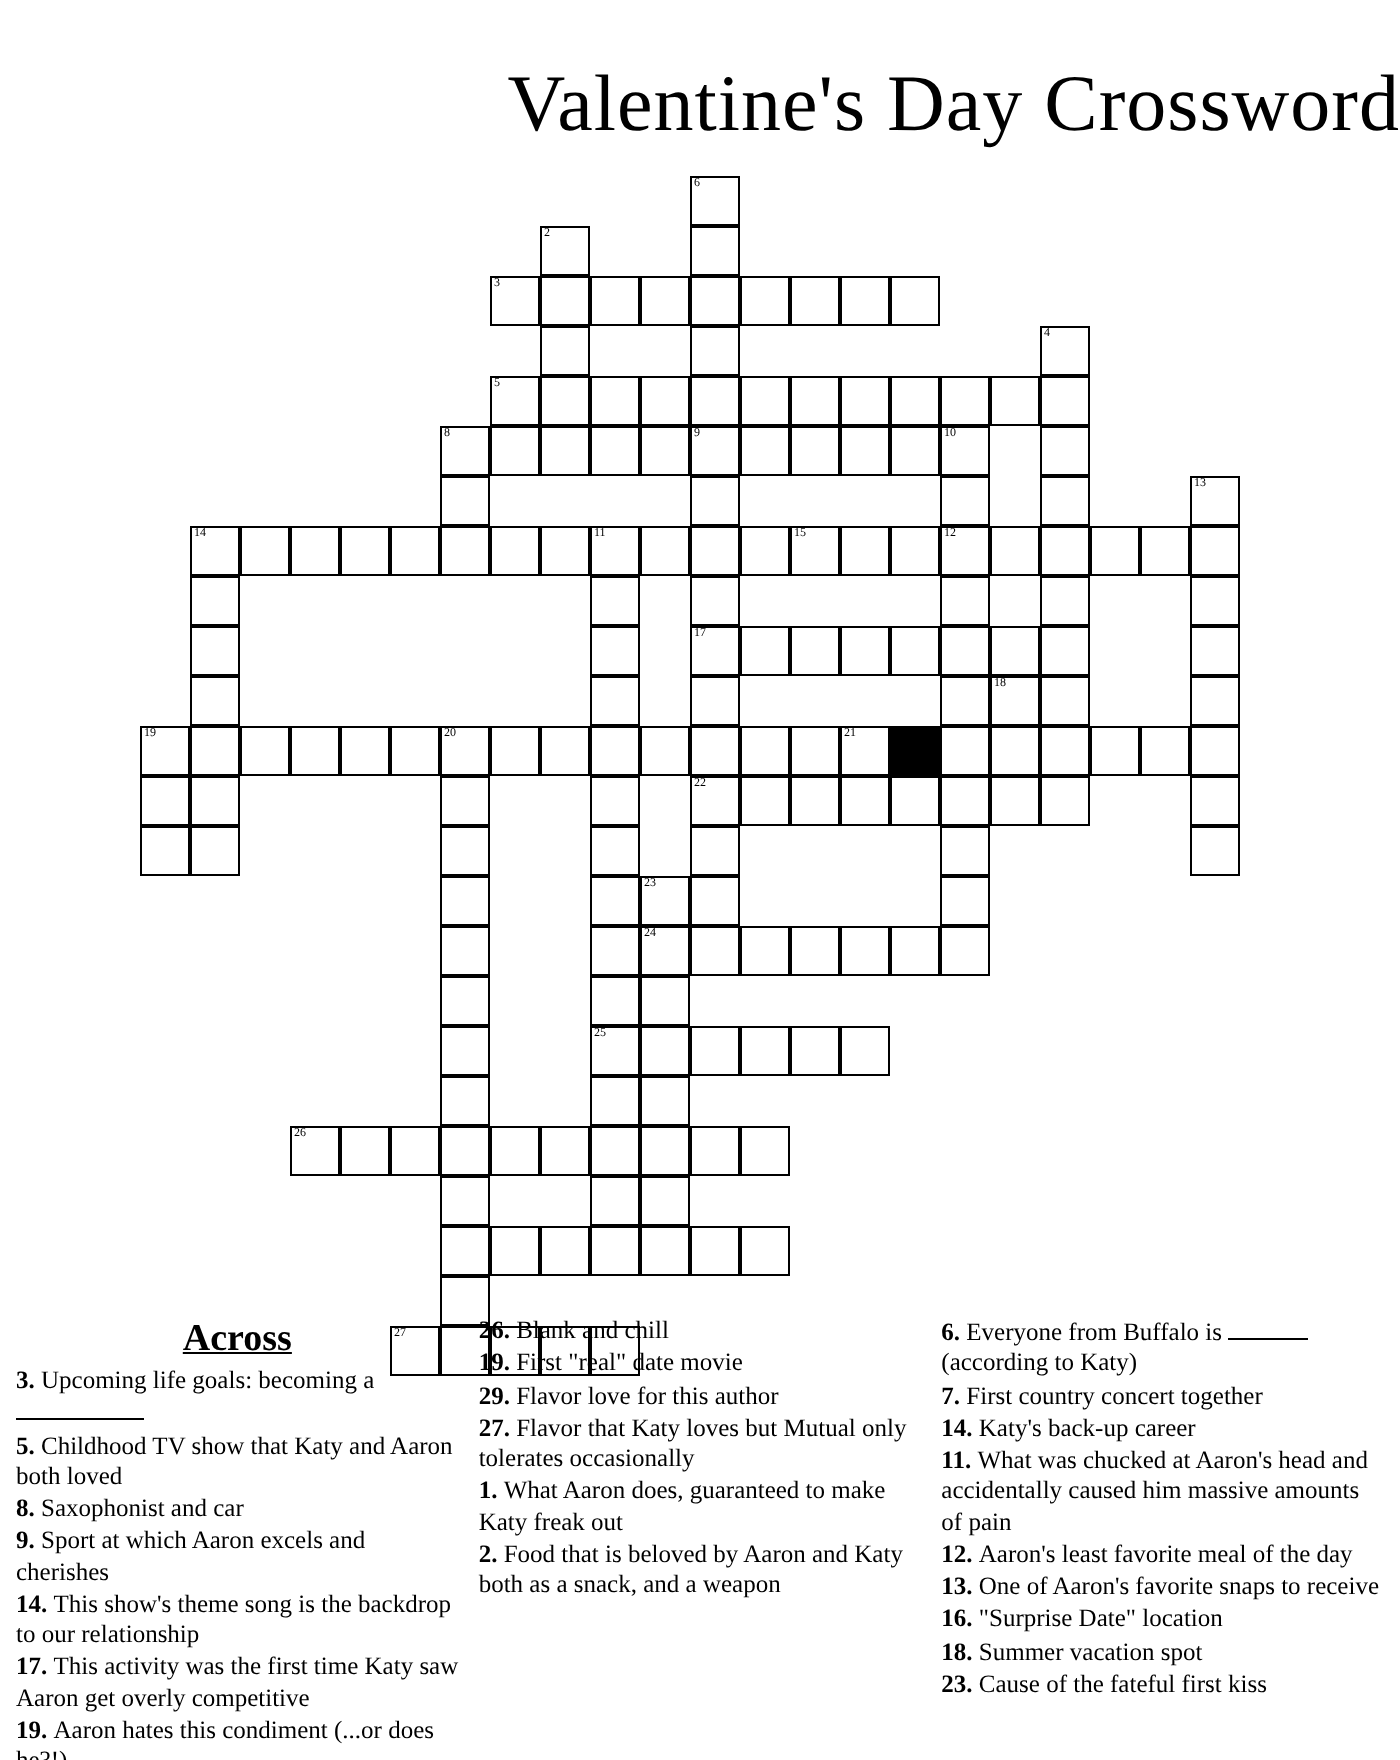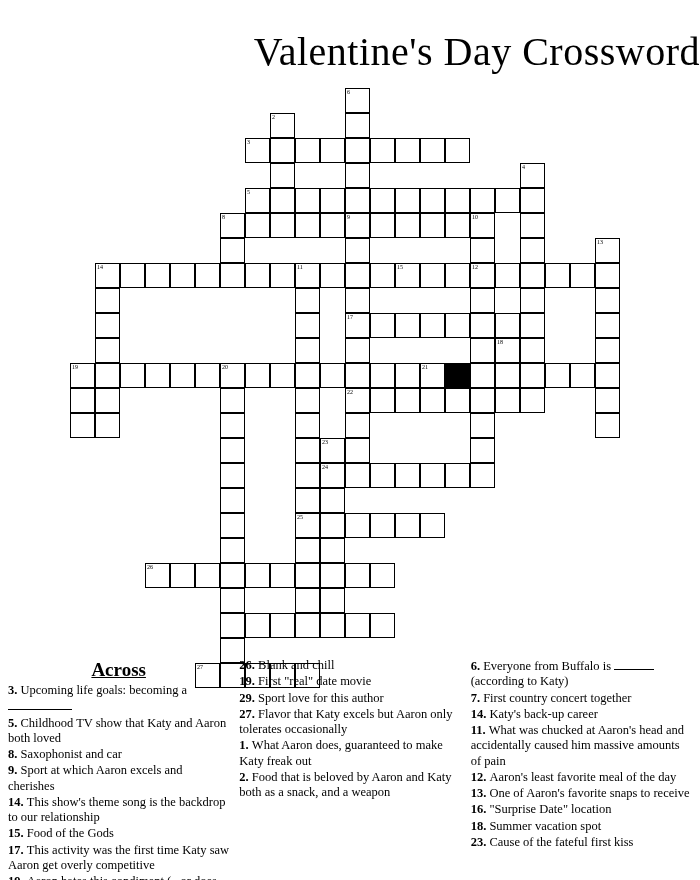--- a/index.html
+++ b/index.html
@@ -335,31 +335,30 @@
 
   <div class="clues">
     <div class="col" id="col1">
       <div class="col-head">Across</div>
       <div id="across-a">
           <div class="clue"><b>3. </b><span>Upcoming life goals: becoming a </span><span class="blank-line"></span><span></span></div>
           <div class="clue"><b>5. </b><span>Childhood TV show that Katy and Aaron both loved</span></div>
           <div class="clue"><b>8. </b><span>Saxophonist and car</span></div>
           <div class="clue"><b>9. </b><span>Sport at which Aaron excels and cherishes</span></div>
           <div class="clue"><b>14. </b><span>This show's theme song is the backdrop to our relationship</span></div>
-          <div class="clue"><b>15. </b><span>Food of the Gods</span></div>
           <div class="clue"><b>17. </b><span>This activity was the first time Katy saw Aaron get overly competitive</span></div>
           <div class="clue"><b>19. </b><span>Aaron hates this condiment (...or does he?!)</span></div>
         </div>
     </div>
     <div class="col" id="col2">
       <div id="across-b">
           <div class="clue"><b>26. </b><span>Blank and chill</span></div>
           <div class="clue"><b>19. </b><span>First "real" date movie</span></div>
-          <div class="clue"><b>29. </b><span>Sport love for this author</span></div>
-          <div class="clue"><b>27. </b><span>Flavor that Katy excels but Aaron only tolerates occasionally</span></div>
+          <div class="clue"><b>29. </b><span>Flavor love for this author</span></div>
+          <div class="clue"><b>27. </b><span>Flavor that Katy loves but Mutual only tolerates occasionally</span></div>
         </div>
       <div id="down-a">
           <div class="clue"><b>1. </b><span>What Aaron does, guaranteed to make Katy freak out</span></div>
           <div class="clue"><b>2. </b><span>Food that is beloved by Aaron and Katy both as a snack, and a weapon</span></div>
         </div>
     </div>
     <div class="col" id="col3">
       <div id="down-b">
           <div class="clue"><b>6. </b><span>Everyone from Buffalo is </span><span class="blank-line short"></span><span> (according to Katy)</span></div>
           <div class="clue"><b>7. </b><span>First country concert together</span></div>

